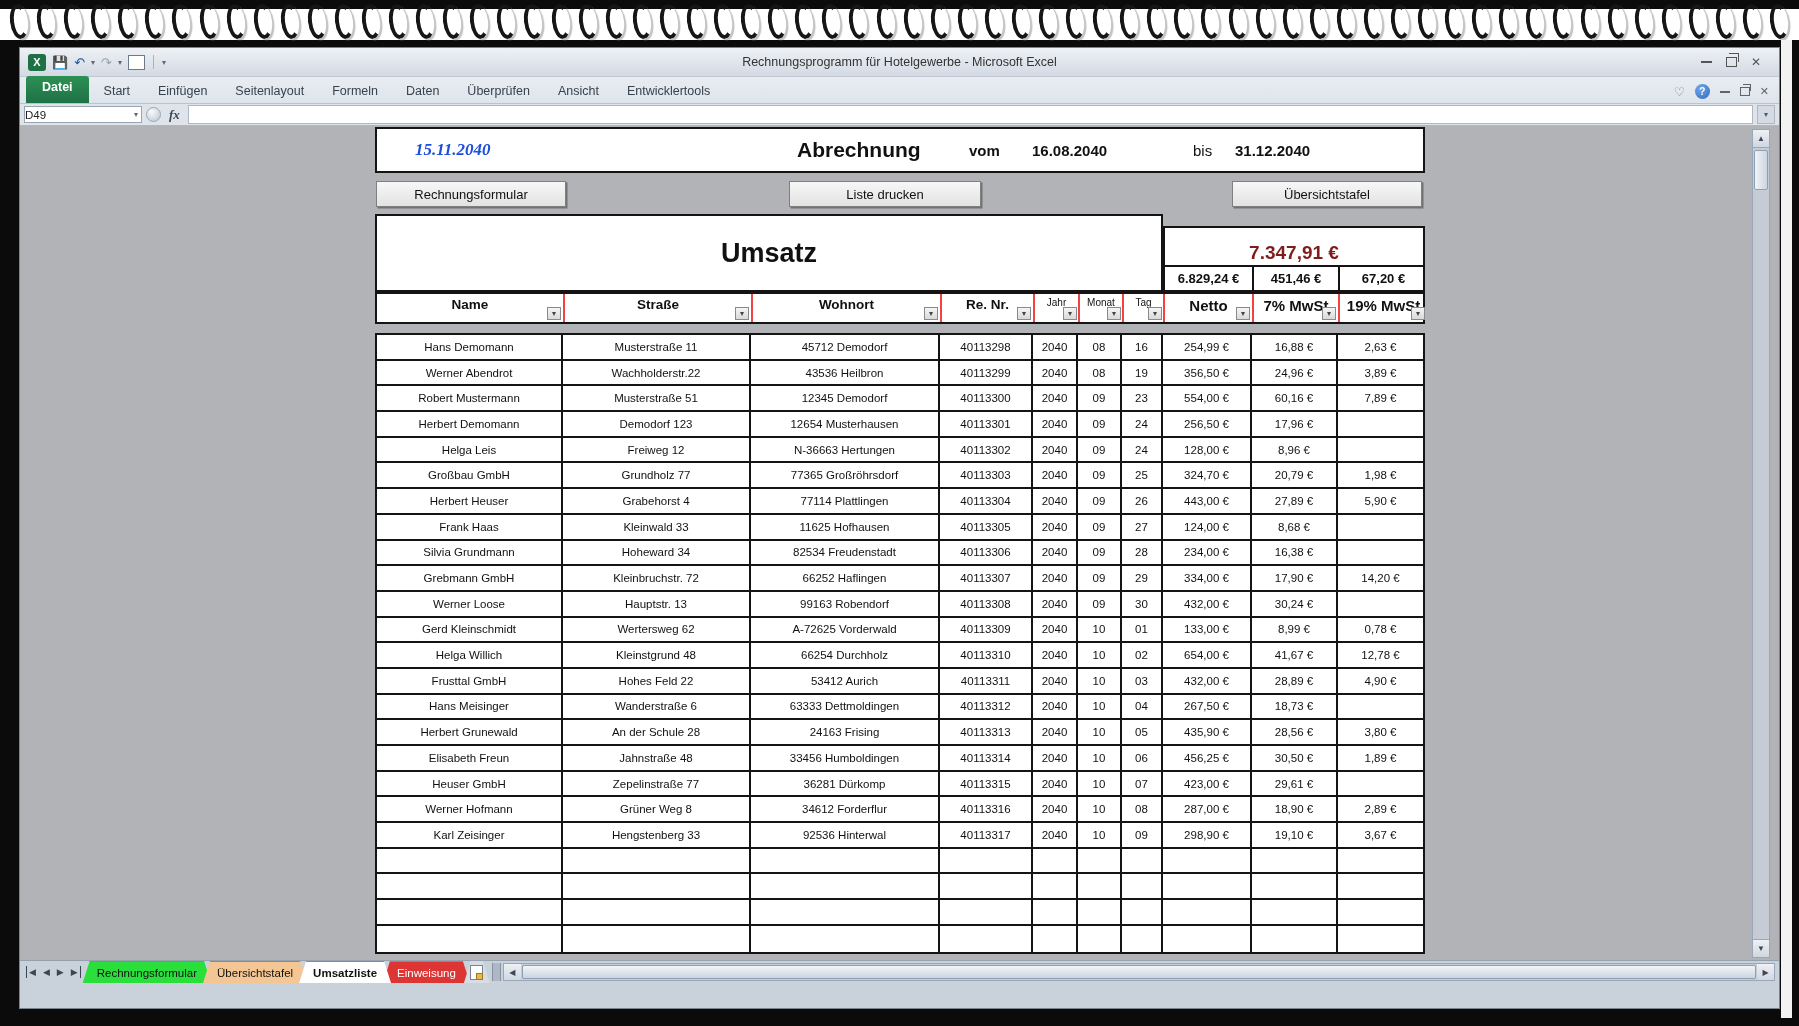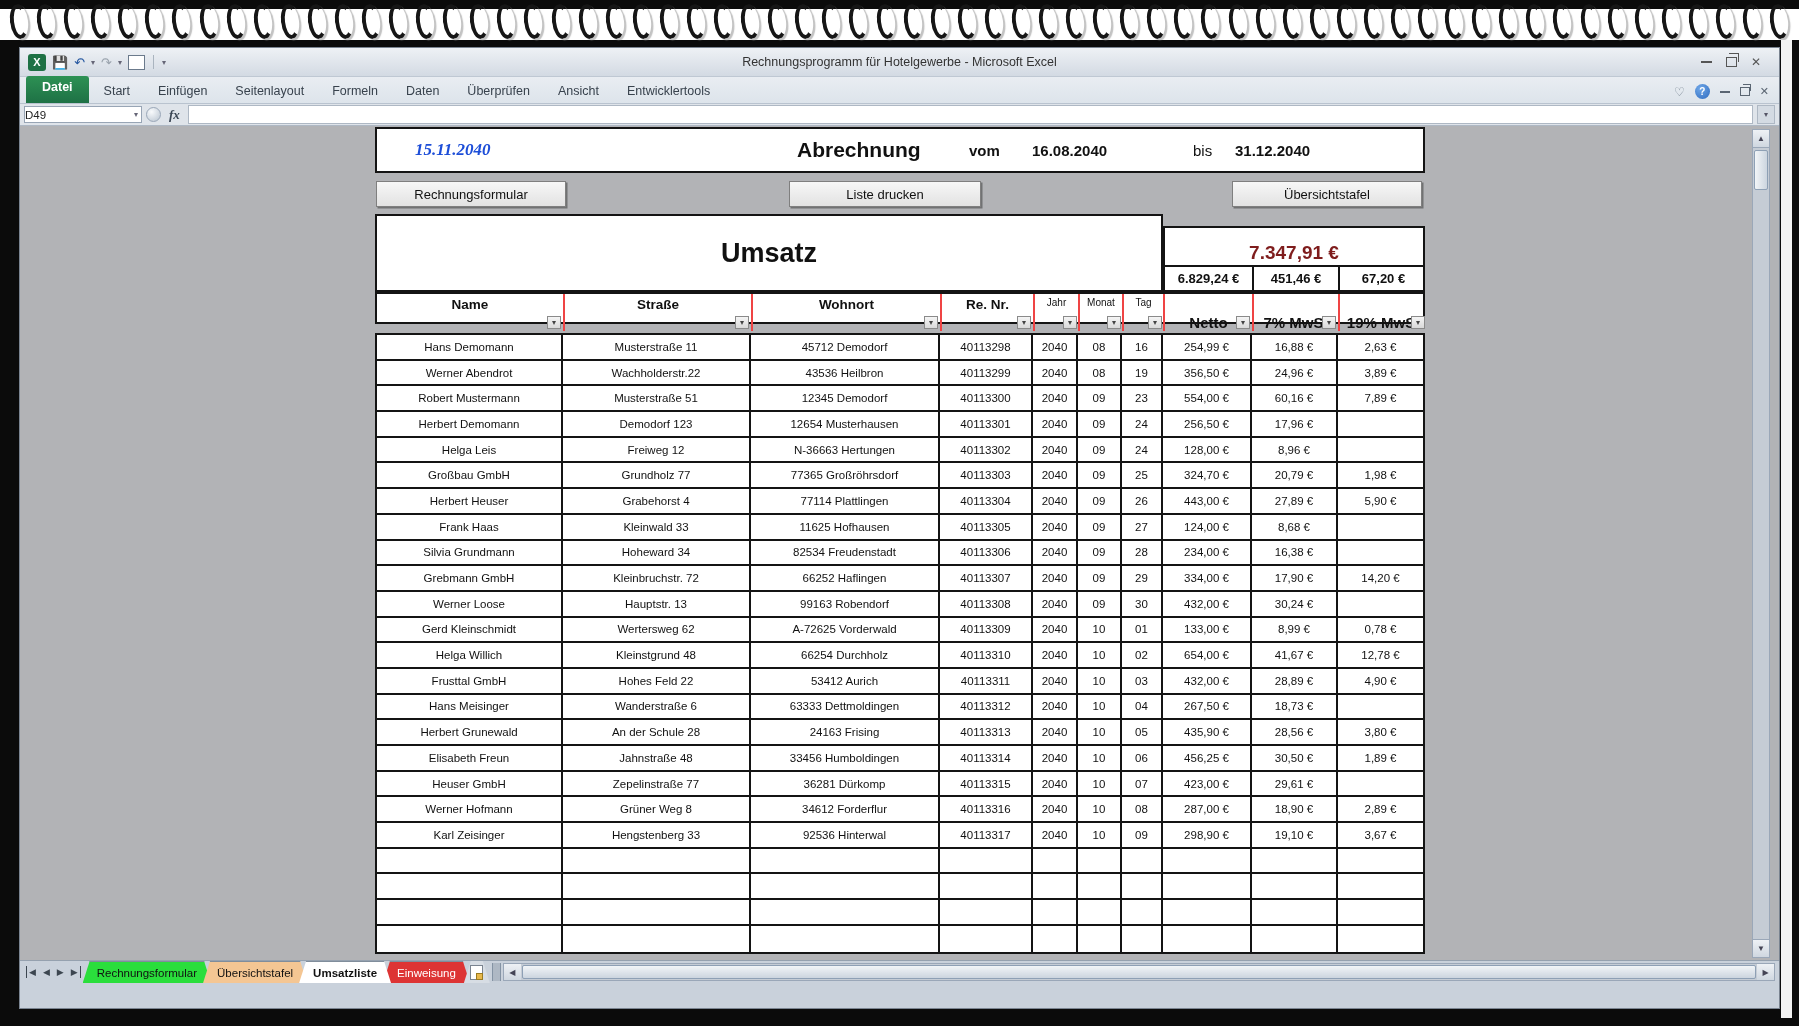--- a/index.html
+++ b/index.html
@@ -82,21 +82,21 @@
   .subtotals > div{border-right:2px solid #141414;display:flex;align-items:center;justify-content:center;font-size:13px;font-weight:bold;color:#111;box-sizing:border-box;}
   .subtotals > div:last-child{border-right:none;}
 
   .colheads{position:absolute;left:355px;top:166px;width:1050px;height:32px;display:grid;
             grid-template-columns:188px 188px 189px 93px 45px 44px 41px 89px 86px 87px;
             border:2.5px solid #141414;box-sizing:border-box;background:#fff;}
   .ch{position:relative;border-right:2px solid #ef4444;box-sizing:border-box;display:flex;justify-content:center;padding-top:3px;}
   .ch:last-child{border-right:none;}
   .ch .lbl{font-weight:bold;font-size:13.5px;color:#111;}
   .ch.small .lbl{font-weight:normal;font-size:10px;padding-top:0;}
-  .ch.money .lbl{font-size:15px;margin-top:17px;}
+  .ch.money .lbl{font-size:15px;}
   .dropdown{position:absolute;right:2px;bottom:2px;width:14px;height:13px;background:linear-gradient(#f5f5f5,#d9d9d9);
             border:1px solid #8a8a8a;font-size:8px;color:#444;display:flex;align-items:center;justify-content:center;cursor:pointer;box-sizing:border-box;}
   .ch.small .dropdown{right:1px;}
 
   .grid{position:absolute;left:355px;top:207px;width:1050px;border:2px solid #141414;box-sizing:border-box;background:#fff;}
   .trow{display:grid;grid-template-columns:186px 188px 189px 93px 45px 44px 41px 89px 86px 85px;height:25.7px;box-sizing:border-box;}
   .trow > div{border-right:2px solid #141414;border-bottom:2px solid #141414;box-sizing:border-box;
               display:flex;align-items:center;justify-content:center;font-size:11.5px;color:#111;overflow:hidden;white-space:nowrap;}
   .trow > div:last-child{border-right:none;}
   .grid .trow:last-child > div{border-bottom:none;}

